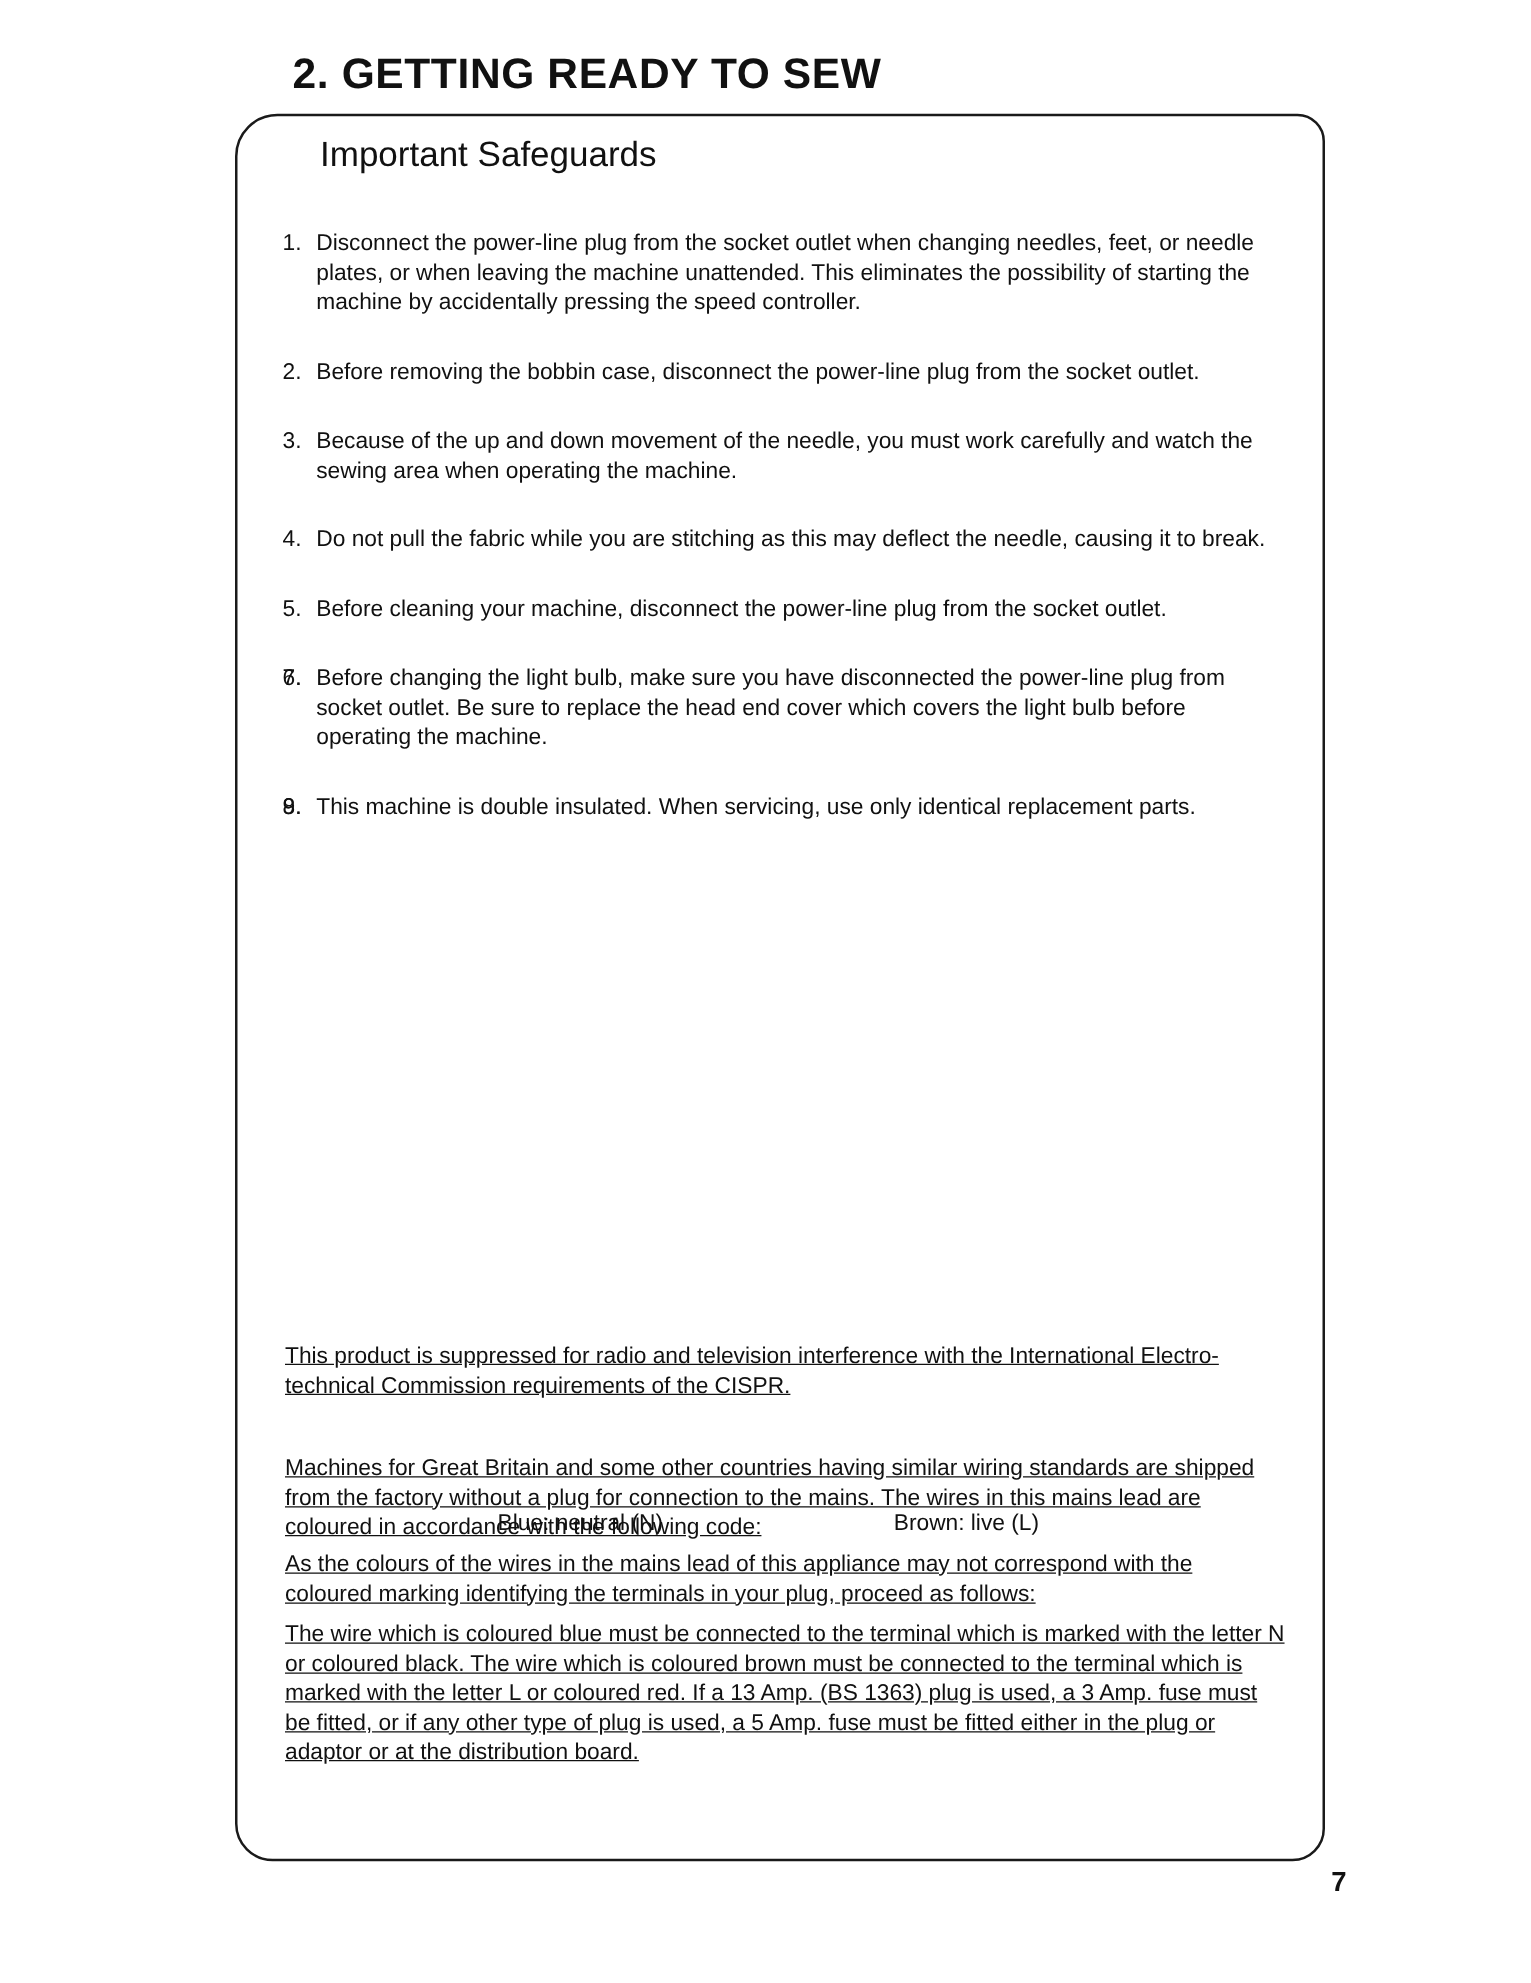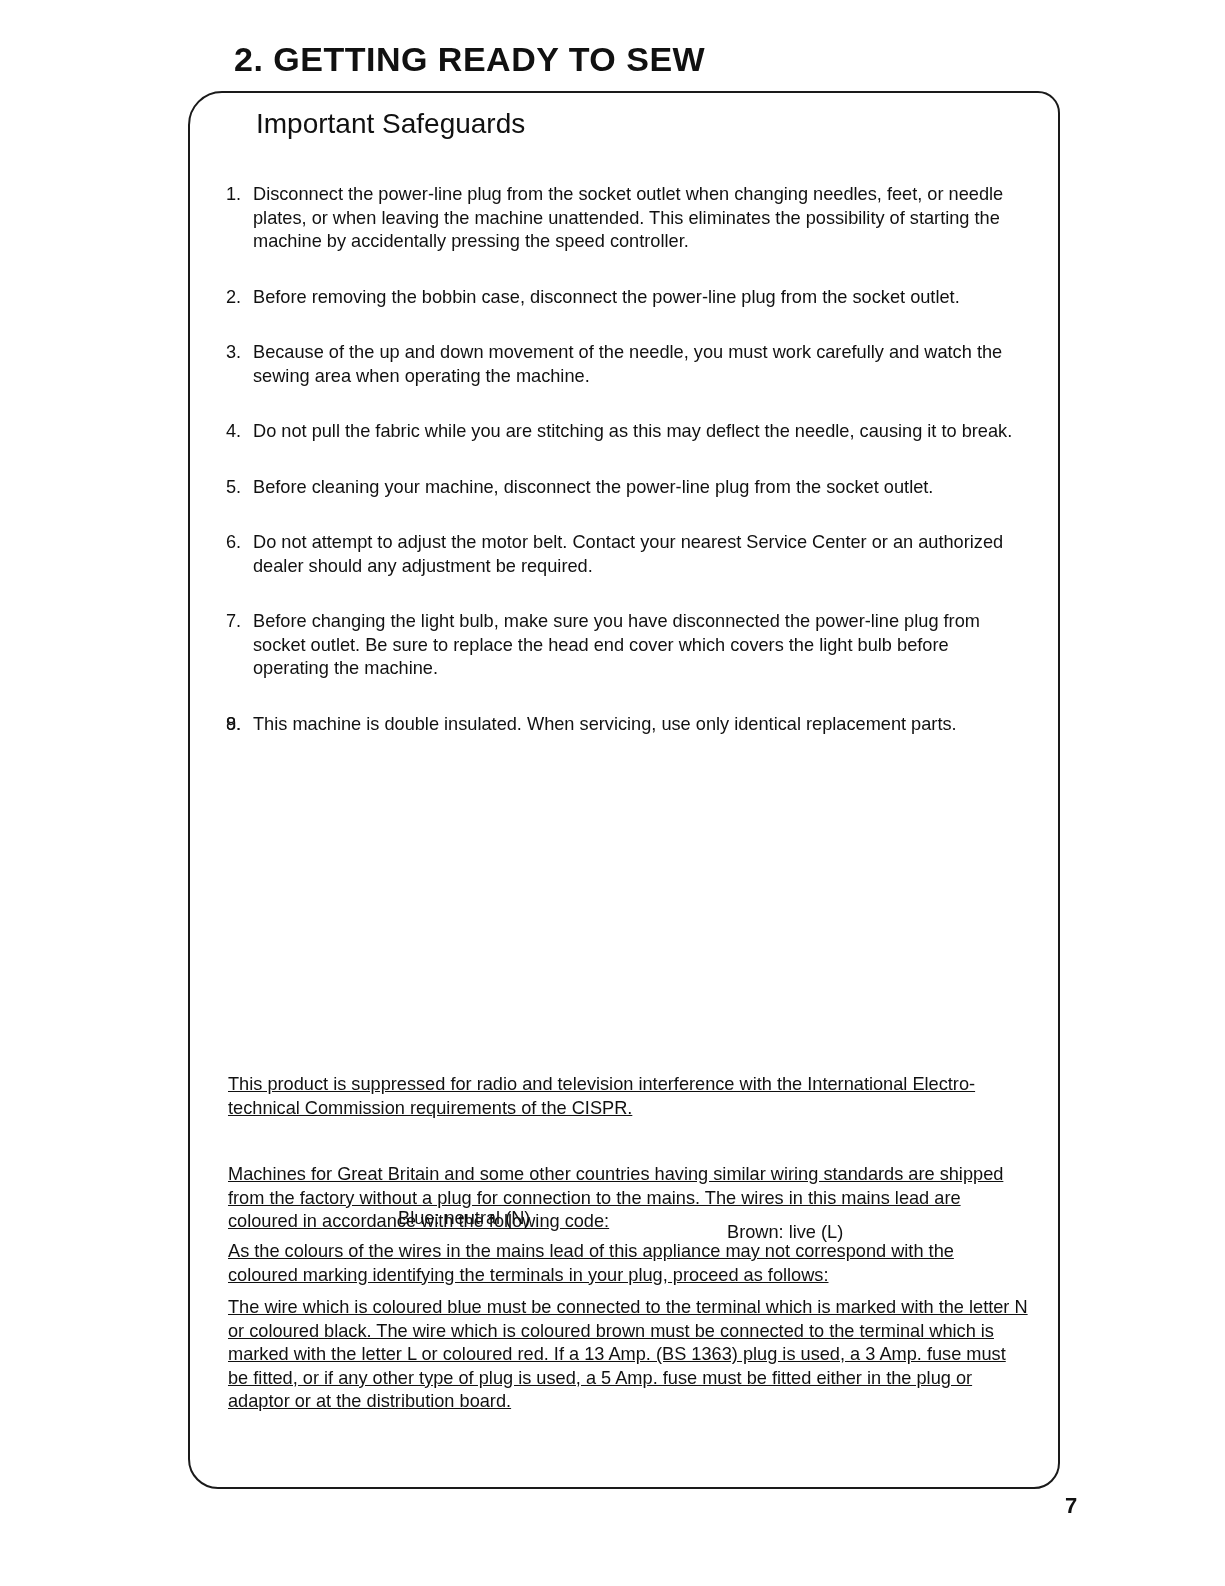--- a/index.html
+++ b/index.html
@@ -6,21 +6,21 @@
   body { width:1225px; height:1586px; position:relative; overflow:hidden; font-family:"Liberation Sans", sans-serif; color:#111; }
   .chapter-title { position:absolute; left:234px; top:40px; font-size:34px; font-weight:bold; letter-spacing:0.5px; margin:0; }
   .box { position:absolute; left:188px; top:91px; width:872px; height:1398px; border:2px solid #1a1a1a; border-radius:34px 22px 26px 30px; box-sizing:border-box; }
   .section-title { position:absolute; left:256px; top:108px; font-size:28px; font-weight:normal; margin:0; }
   .list { position:absolute; left:226px; top:183px; width:800px; margin:0; padding:0; list-style:none; }
   .list li { position:relative; padding-left:27px; font-size:18.2px; line-height:23.5px; }
   .list li .num { position:absolute; left:0; top:0; }
   .para { position:absolute; left:228px; width:800px; font-size:18.2px; line-height:23.5px; margin:0;text-decoration:underline; }
   .wire-row { position:absolute; left:228px; top:1208px; width:800px; font-size:18.2px; height:24px; }
   .wire-blue { position:absolute; left:170px; top:0; }
-  .wire-brown { position:absolute; left:487px; top:14px;margin-left:12px; }
+  .wire-brown { position:absolute; left:487px; top:0; }
   .page-number { position:absolute; left:1065px; top:1493px; font-size:22px; font-weight:bold; }
 </style>
 </head>
 <body>
 
 <h1 class="chapter-title">2. GETTING READY TO SEW</h1>
 
 <div class="box"></div>
 
 <h2 class="section-title">Important Safeguards</h2>
@@ -41,21 +41,20 @@
   <li style="margin-top:32px;">
     <span class="num">4.</span>
     <span>Do not pull the fabric while you are stitching as this may deflect the needle, causing it to break.</span>
   </li>
   <li style="margin-top:32px;">
     <span class="num">5.</span>
     <span>Before cleaning your machine, disconnect the power-line plug from the socket outlet.</span>
   </li>
   <li style="margin-top:32px;">
     <span class="num">6.</span>
-    <span>Do not attempt to adjust the motor belt. Contact your nearest Service Center or an authorized dealer should any adjustment be required.</span>
   </li>
   <li style="margin-top:32px;">
     <span class="num">7.</span>
     <span>Before changing the light bulb, make sure you have disconnected the power-line plug from socket outlet. Be sure to replace the head end cover which covers the light bulb before operating the machine.</span>
   </li>
   <li style="margin-top:32px;">
     <span class="num">8.</span>
   </li>
   <li style="margin-top:32px;">
     <span class="num">9.</span>

